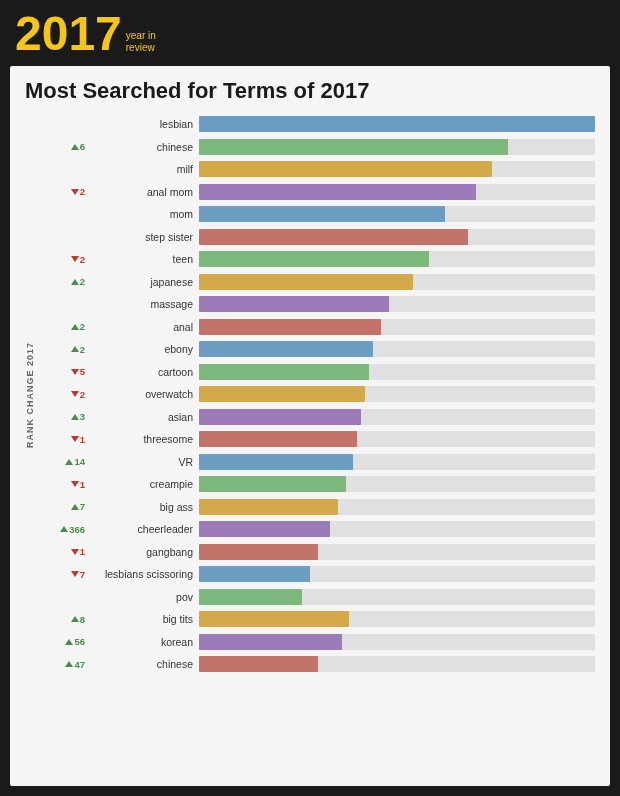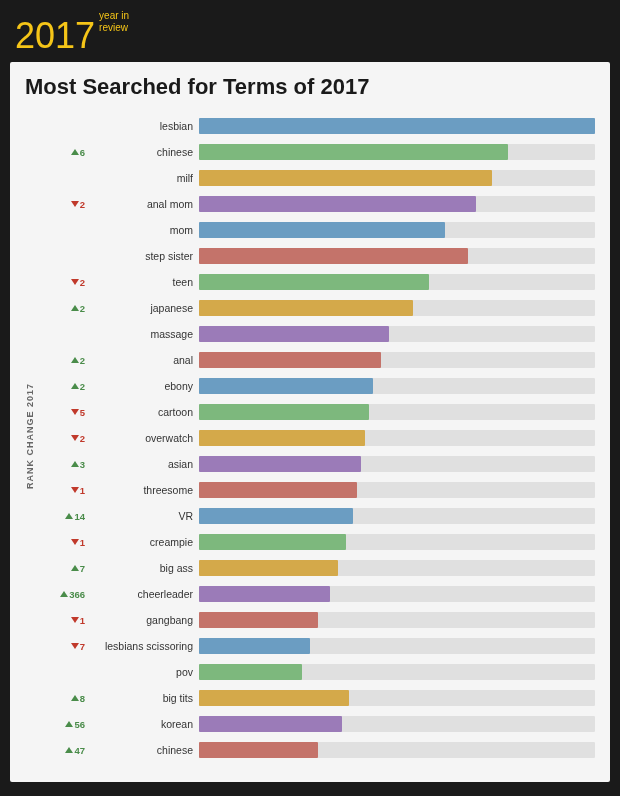--- a/index.html
+++ b/index.html
@@ -27,31 +27,31 @@
       background: #1a1a1a;
     }
 
     .year-in-review {
       display: flex;
       align-items: flex-end;
       gap: 4px;
     }
 
     .year-text {
-      font-size: 36px;
-      font-weight: 400;
+      font-size: 48px;
+      font-weight: 700;
       color: #f5c518;
       line-height: 1;
     }
 
     .year-sub {
       font-size: 10px;
       color: #f5c518;
       line-height: 1.2;
-      margin-bottom: 20px;
+      margin-bottom: 4px;
     }
 
     .ph-logo {
       display: flex;
       align-items: center;
       gap: 6px;
     }
 
     .ph-brand {
       font-size: 22px;
@@ -102,21 +102,20 @@
 
     .chart-inner {
       flex: 1;
     }
 
     .bar-row {
       display: flex;
       align-items: center;
       margin-bottom: 2.5px;
       height: 20px;
-      margin-top: 6px;
     }
 
     .change-col {
       width: 50px;
       text-align: right;
       font-size: 9.5px;
       font-weight: bold;
       padding-right: 4px;
       display: flex;
       align-items: center;

